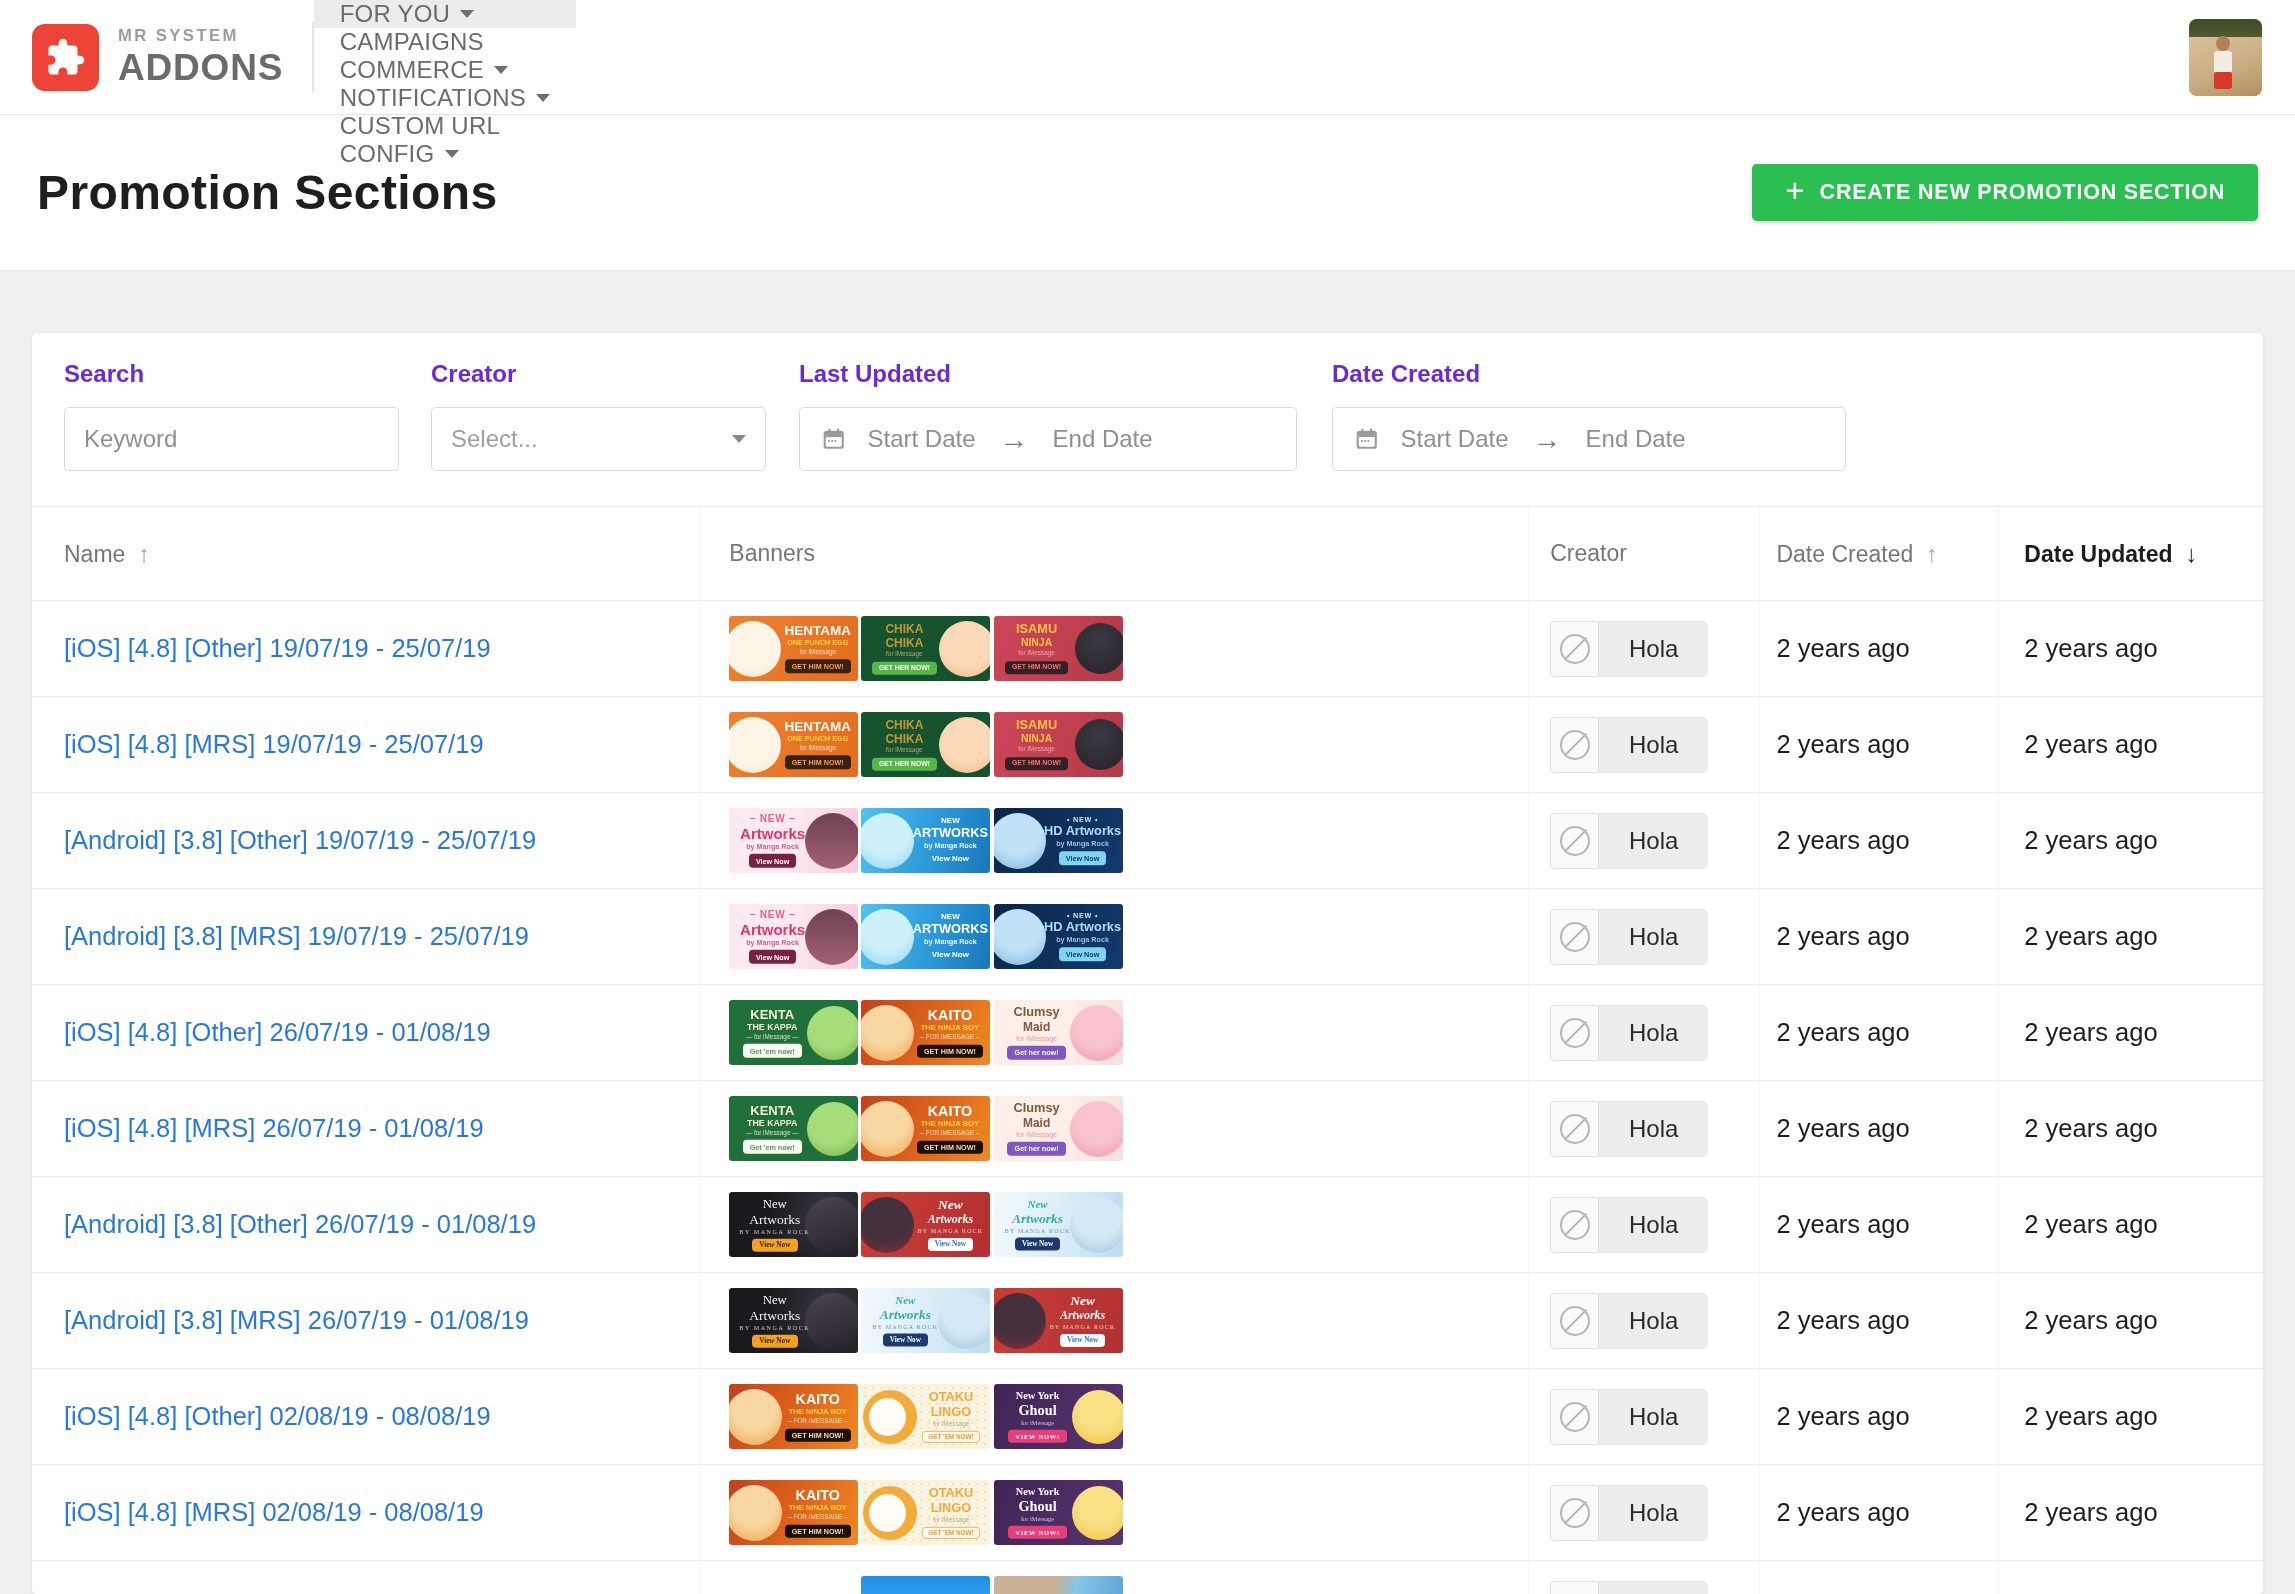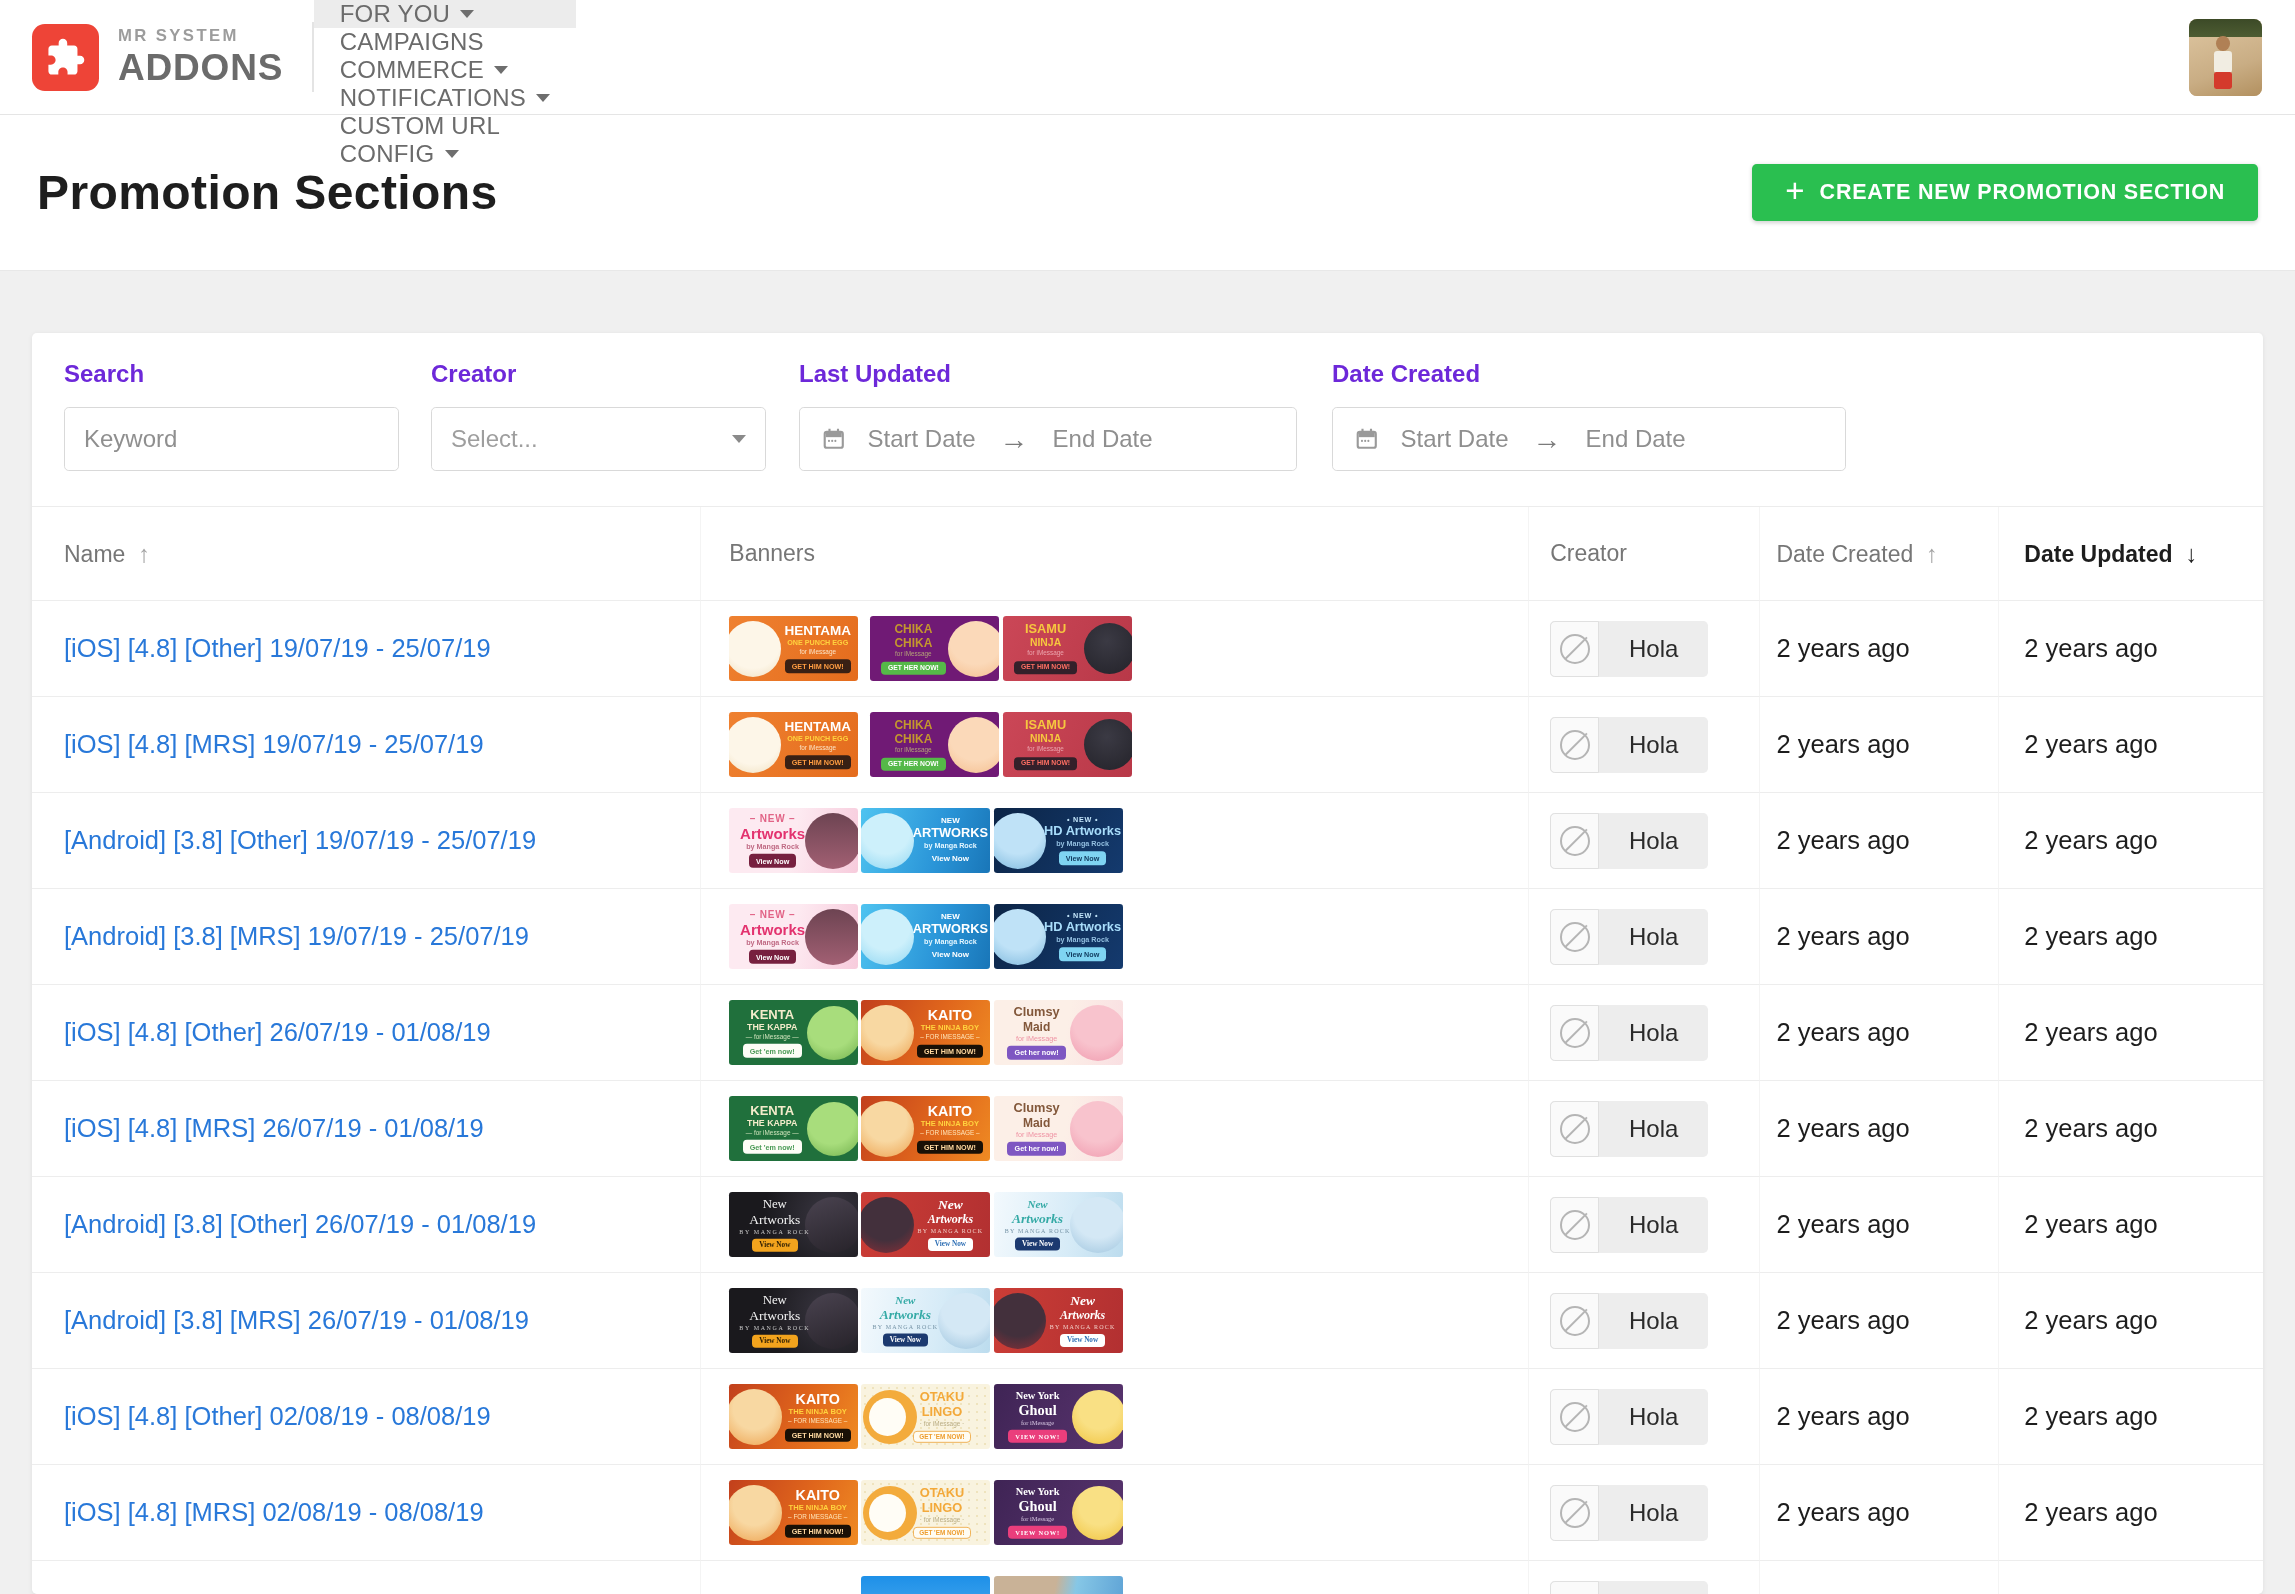--- a/index.html
+++ b/index.html
@@ -108,21 +108,21 @@
 
   .t-hentama{background:linear-gradient(115deg,#ef8130,#e46c1d);}
   .t-hentama .char{left:-4.8px;top:4.8px;width:56px;height:56px;
       background:radial-gradient(circle at 50% 35%,#fdf6e8 60%,#eeddba);}
   .t-hentama .tx{right:1.6px;width:78px;}
   .t-hentama .l1{color:#fff;font-size:13.5px;}
   .t-hentama .l2{color:#ffd23e;font-size:7.2px;}
   .t-hentama .l3{color:#fbe3c4;font-size:6.4px;font-weight:400;}
   .t-hentama .pill{background:#392014;color:#ff9d42;font-size:7.2px;}
 
-  .t-chika{background:#701a75;margin-left:9px;}
+  .t-chika{background:#14532d;}
   .t-chika .char{right:-4.8px;top:4.8px;width:56px;height:56px;
       background:radial-gradient(circle at 50% 30%,#fbd9b9 55%,#f4bd8d);}
   .t-chika .tx{left:6.4px;width:73px;}
   .t-chika .l1,.t-chika .l2{color:#c3962e;font-size:12px;}
   .t-chika .l3{color:#b3a277;font-size:6.4px;font-weight:400;}
   .t-chika .pill{background:#55b848;color:#fff;font-size:6.8px;}
 
   .t-isamu{background:linear-gradient(115deg,#cb4757,#b83848);}
   .t-isamu .char{right:-3.2px;background:radial-gradient(circle at 45% 35%,#3b3a44,#232229);}
   .t-isamu .tx{left:6.4px;width:73px;}
@@ -210,21 +210,21 @@
   .t-artice .l1{color:#35aaa6;font-size:11px;font-style:italic;}
   .t-artice .l2{color:#35aaa6;font-size:13.5px;font-style:italic;}
   .t-artice .l3{color:#7593a6;font-size:6px;letter-spacing:1.2px;font-weight:400;}
   .t-artice .pill{background:#1c3a70;color:#fff;font-size:7.2px;}
 
   .t-otaku{background-color:#f9f3df;
       background-image:radial-gradient(#efe3bd 1.2px,transparent 1.2px);background-size:8px 8px;}
   .t-otaku .char{left:1.6px;width:54px;height:54px;top:5.6px;background:#f3ab3c;}
   .t-otaku .char::after{content:"";position:absolute;left:6.4px;top:8px;width:37px;height:38px;
       background:#fffdf6;border-radius:50%;}
-  .t-otaku .tx{right:12px;width:73px;}
+  .t-otaku .tx{right:3px;width:73px;}
   .t-otaku .l1,.t-otaku .l2{color:#f3a93a;font-size:12.8px;}
   .t-otaku .l3{color:#b9ac82;font-size:6.4px;font-weight:400;}
   .t-otaku .pill{background:#fffcf2;color:#ee9d2e;border:1.6px solid #f0b45a;font-size:6.4px;padding:1.6px 5.6px;}
 
   .t-nyghoul{background:linear-gradient(115deg,#3f2455,#59346f);}
   .t-nyghoul .char{right:-3.2px;width:54px;height:54px;top:5.6px;
       background:radial-gradient(circle at 50% 35%,#f9e084 45%,#f0c23c);}
   .t-nyghoul .tx{left:6.4px;width:75px;}
   .t-nyghoul .l1{color:#fff;font-size:10.4px;}
   .t-nyghoul .l2{color:#fff;font-size:14.3px;}

